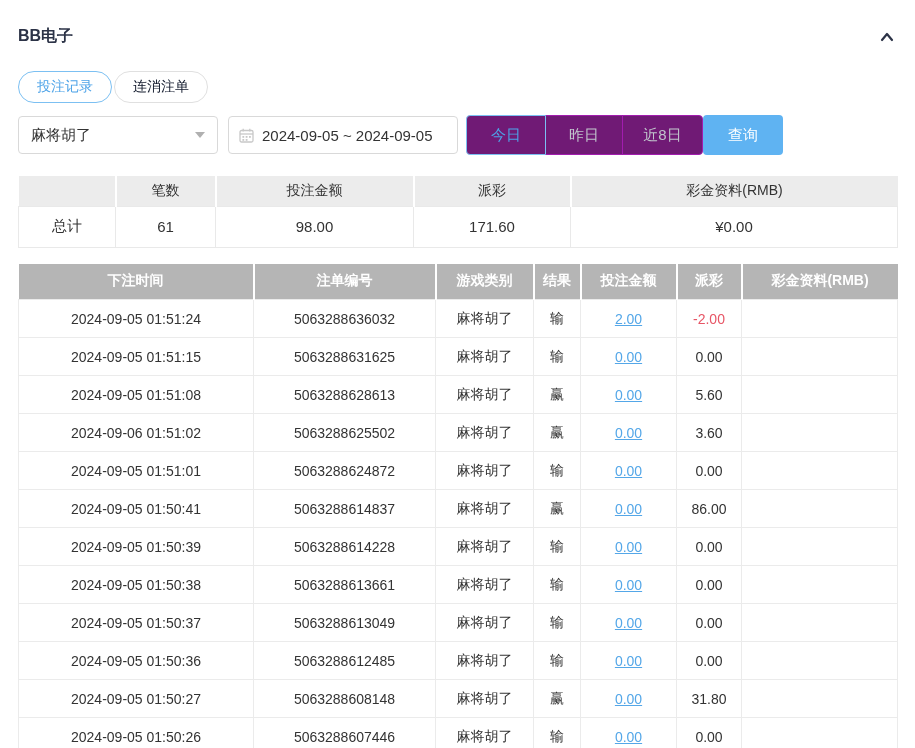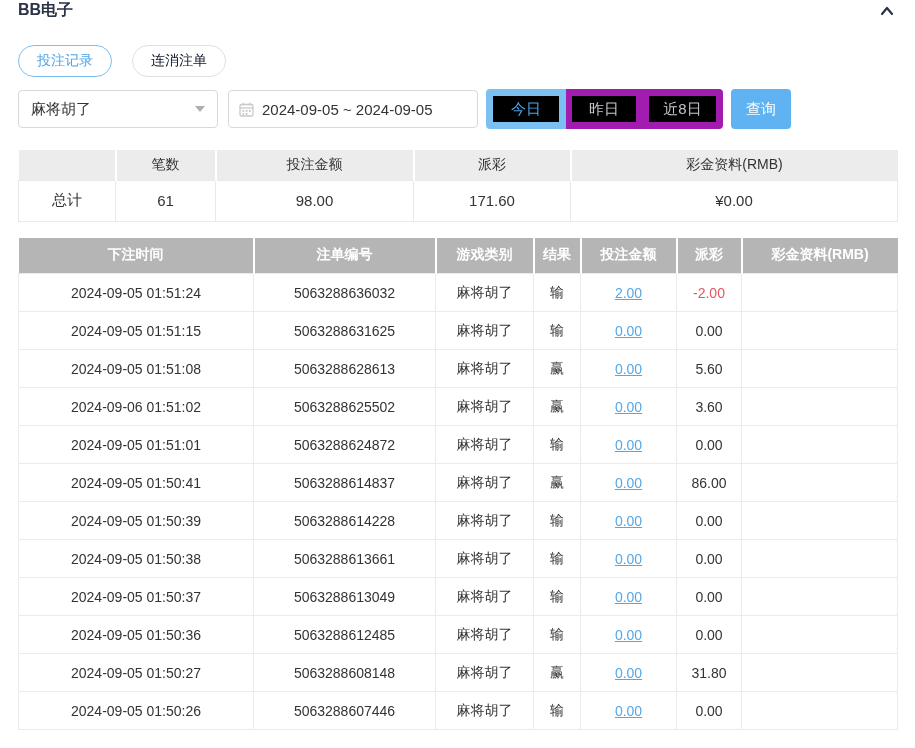--- a/index.html
+++ b/index.html
@@ -1,48 +1,48 @@
 <!DOCTYPE html>
 <html><head>
 <meta charset="utf-8">
 <style>
   * { margin:0; padding:0; box-sizing:border-box; }
   html,body { width:915px; height:748px; overflow:hidden; background:#fff;
     font-family:"Liberation Sans","DejaVu Sans",sans-serif; color:#333; }
   .page { padding:0 18px; }
 
   
-  .hdr { display:flex; justify-content:space-between; align-items:center; margin-top:0; }
+  .hdr { display:flex; justify-content:space-between; align-items:center; margin-top:26px; }
   .title { font-size:16px; font-weight:bold; color:#2c3347; }
   .collapse-btn { width:20px; height:20px; display:flex; align-items:center; justify-content:center; cursor:pointer; }
 
   
-  .tabs { display:flex; gap:20px; margin-top:24px; }
+  .tabs { display:flex; gap:2px; margin-top:24px; }
   .tab { height:32px; padding:0 18px; display:flex; align-items:center; font-size:14px;
     border:1px solid #e0e0e0; border-radius:16px; background:#fff; color:#0f172a; cursor:pointer; }
   .tab.active { color:#4da3e8; border-color:#7cc0f2; }
 
   
   .filters { display:flex; align-items:center; margin-top:12px; }
   .select { width:200px; height:38px; border:1px solid #d9d9d9; border-radius:4px;
     display:flex; align-items:center; justify-content:space-between; padding:0 12px; font-size:15px; cursor:pointer; }
   .caret { width:0; height:0; border-left:5px solid transparent; border-right:5px solid transparent;
     border-top:6px solid #b0b0b0; }
-  .datebox { margin-left:10px; width:250px; height:38px; border:1px solid #d9d9d9; border-radius:4px;
+  .datebox { margin-left:10px; width:230px; height:38px; border:1px solid #d9d9d9; border-radius:4px;
     display:flex; align-items:center; padding:8px 10px; font-size:15px; cursor:pointer; }
   .datebox svg { margin-right:8px; flex:none; }
   .btn-group { display:flex; margin-left:8px; }
-  .gbtn { height:40px; border:7px solid #a21caf; background:#000000; color:#c0c4cc; font-size:15px;
+  .gbtn { height:40px; border:1px solid #a21caf; background:#701a75; color:#c0c4cc; font-size:15px;
     display:flex; align-items:center; justify-content:center; cursor:pointer; margin-left:-1px;
     font-family:inherit; }
   .gbtn:first-child { margin-left:0; border-radius:4px 0 0 4px; }
   .gbtn:last-child { border-radius:0 4px 4px 0; }
   .gbtn.active { color:#4da3e8; border-color:#7cc0f2; position:relative; z-index:1; }
   .gbtn.b1 { width:80px; } .gbtn.b2 { width:78px; } .gbtn.b3 { width:81px; }
-  .query-btn { margin-left:8px; width:60px; height:40px; background:#5fb3f2; color:#fff; font-size:15px;
+  .query-btn { width:80px; height:40px; background:#5fb3f2; color:#fff; font-size:15px;
     border:none; border-radius:4px; cursor:pointer; font-family:inherit; }
 
   
   table { border-collapse:collapse; table-layout:fixed; }
   .summary { width:879px; margin-top:21px; }
   .summary th { height:30px; background:#ececec; font-weight:normal; font-size:14px; color:#333;
     border-left:2px solid #fff; }
   .summary th:first-child { border-left:none; }
   .summary td { height:41px; text-align:center; font-size:15px; border:1px solid #e9e9e9; background:#fff; }
 

